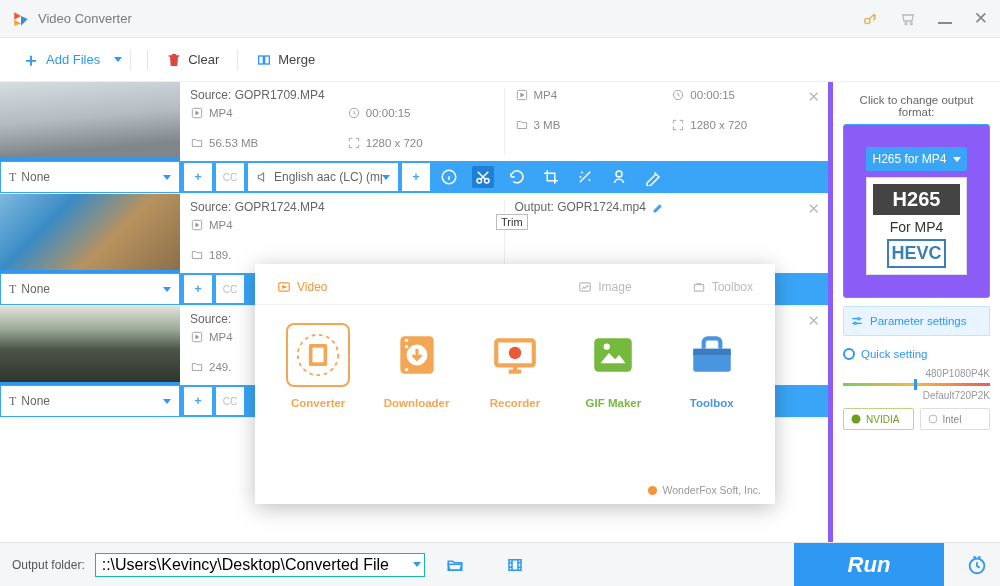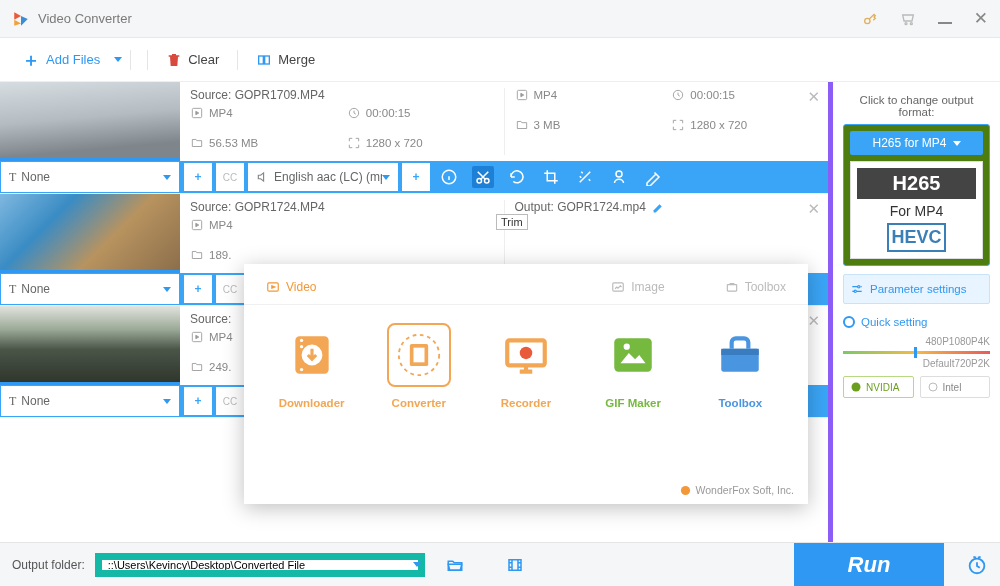--- a/index.html
+++ b/index.html
@@ -33,43 +33,43 @@
 .row-bot{height:32px;background:#3aa5f6;display:flex;align-items:center;padding:0;gap:2px}
 .rb-left{width:180px;background:#fff;border:1px solid #3aa5f6;height:32px;display:flex;align-items:center;padding:0 8px;color:#666}
 .rb-btn{height:28px;min-width:28px;background:#fff;margin:2px 0 2px 2px;display:flex;align-items:center;justify-content:center;color:#3aa5f6;font-weight:bold;cursor:pointer}
 .rb-seg{height:28px;background:#fff;margin:2px 0 2px 2px;display:flex;align-items:center;padding:0 8px;color:#666;flex:0 0 auto}
 .rb-audio{width:150px}
 .rb-audio svg{width:14px;height:14px;margin-right:4px;flex-shrink:0}
 .rb-tools{flex:1;display:flex;align-items:center;height:32px;padding:0 6px;gap:12px}
 .tool{width:22px;height:22px;color:#fff;display:flex;align-items:center;justify-content:center;cursor:pointer;border-radius:2px}
 .tool.active{background:#1e7fd6}
 .side-label{font-size:11.5px;color:#666;text-align:center;margin:4px 0 6px}
-.format-box{border:1.5px solid #3aa5f6;border-radius:3px;background:#4d7c0f;padding:6px}
+.format-box{border:1.5px solid #3aa5f6;border-radius:3px;background:#8b5cf6;padding:22px}
 .format-head{display:flex;align-items:center;justify-content:center;background:#3aa5f6;color:#fff;font-size:12px;padding:5px 0;border-radius:2px;margin-bottom:6px;gap:6px}
 .codec{background:#fff;border:1px solid #ddd;padding:6px;text-align:center}
 .h265{background:#444;color:#fff;font-weight:bold;font-size:20px;padding:4px;font-family:Arial}
 .formp4{font-size:14px;font-weight:normal;padding:4px;color:#333}
 .hevc{border:2px solid #3a7fb8;color:#3a7fb8;font-size:18px;font-weight:bold;padding:2px;display:inline-block;font-family:Arial}
 .side-btn{background:#e8f4ff;border:1px solid #c8e2f7;color:#2f98f3;font-size:11.5px;padding:7px 6px;margin-top:8px;display:flex;align-items:center;gap:6px;cursor:pointer;border-radius:2px}
 .qs{margin-top:12px;font-size:11.5px;color:#2f98f3;display:flex;align-items:center;gap:6px}
 .qs::before{content:'';width:8px;height:8px;border:2px solid #2f98f3;border-radius:50%;background:#fff;position:relative}
 .slider{position:relative;margin-top:8px;height:32px}
 .slider-labs{display:flex;justify-content:flex-end;font-size:10px;color:#999}
 .slider-track{height:3px;background:linear-gradient(90deg,#7ac968,#f5b941,#e85a5a);margin:4px 0;position:relative}
 .slider-thumb{position:absolute;left:48%;top:-4px;width:3px;height:11px;background:#2f98f3}
 .hw-row{display:flex;gap:6px;margin-top:8px}
 .hw{flex:1;border:1px solid #ddd;padding:4px 6px;font-size:10px;display:flex;align-items:center;gap:4px;color:#888;border-radius:2px}
 .nv{color:#6b9e1f;border-color:#b8d884}
 .footer{height:44px;background:#f5f6f7;display:flex;align-items:center;padding:0 12px;gap:10px;border-top:1px solid #e5e5e5}
 .outf-label{font-size:12px;color:#555}
-.outf-input{flex:0 0 330px;height:24px;border:7px solid #14b8a6;padding:0 6px;font-size:11px;background:#fff}
+.outf-input{flex:0 0 330px;height:24px;border:1px solid #14b8a6;padding:0 6px;font-size:16px;background:#fff}
 .ficon{width:20px;height:18px;color:#2f98f3;cursor:pointer}
 .run-btn{margin-left:auto;width:150px;height:44px;background:#2f98f3;color:#fff;font-size:22px;font-style:italic;font-weight:600;display:flex;align-items:center;justify-content:center;cursor:pointer}
 .clock-ico{width:22px;height:22px;color:#2f98f3;margin-left:12px;cursor:pointer}
-.popup{position:absolute;left:244px;top:264px;width:564px;height:240px;background:#fff;box-shadow:0 4px 20px rgba(0,0,0,.25);z-index:50}
+.popup{position:absolute;left:255px;top:264px;width:520px;height:240px;background:#fff;box-shadow:0 4px 20px rgba(0,0,0,.25);z-index:50}
 .pop-tabs{display:flex;padding:16px 22px 10px;gap:60px;border-bottom:1px solid #f0f0f0}
 .ptab{display:flex;align-items:center;gap:6px;font-size:12px;color:#bbb}
 .ptab.act{color:#f39838}
 .pop-body{display:flex;justify-content:space-around;padding:18px 14px 10px}
 .mod{width:84px;text-align:center;cursor:pointer}
 .mod-icon{width:64px;height:64px;border-radius:8px;margin:0 auto 10px;display:flex;align-items:center;justify-content:center}
 .mod.conv .mod-icon{border:2px solid #f3a653}
 .mod-label{font-size:11.5px;font-weight:600}
 .pop-foot{position:absolute;bottom:8px;right:14px;font-size:10.5px;color:#999;display:flex;align-items:center;gap:5px}
 .tooltip{position:absolute;left:496px;top:214px;background:#fff;border:1px solid #bbb;padding:1px 4px;font-size:11px;z-index:60;color:#333}
@@ -441,43 +441,43 @@
       </div>
     <div class="ptab">
         <svg width="14" height="14" viewBox="0 0 24 24" fill="none" stroke="#bbb" stroke-width="2">
           <rect x="4" y="8" width="16" height="11" rx="1"></rect>
           <path d="M9 8V6h6v2"></path>
         </svg>
         <span>Toolbox</span>
       </div>
   </div>
   <div class="pop-body">
+    <div class="mod conv">
+        <div class="mod-icon">
+          <svg width="44" height="44" viewBox="0 0 24 24" fill="#f3a653">
+            <circle cx="12" cy="12" r="11" fill="none" stroke="#f3a653" stroke-width="1" stroke-dasharray="2 2"></circle>
+            <rect x="7" y="6" width="10" height="12" rx="1"></rect>
+            <rect x="9" y="8" width="6" height="8" fill="#fff"></rect>
+          </svg>
+        </div>
+        <div class="mod-label" style="color:#f3a653">Converter</div>
+      </div>
     <div class="mod">
         <div class="mod-icon">
           <svg width="50" height="50" viewBox="0 0 24 24" fill="#f3a653">
             <rect x="4" y="3" width="16" height="18" rx="2"></rect>
             <circle cx="12" cy="12" r="5" fill="#fff"></circle>
             <path d="M12 9v4m-2-1l2 2 2-2" stroke="#f3a653" stroke-width="1.5" fill="none"></path>
             <circle cx="7" cy="5" r=".8" fill="#fff"></circle>
             <circle cx="7" cy="8" r=".8" fill="#fff"></circle>
             <circle cx="7" cy="19" r=".8" fill="#fff"></circle>
           </svg>
         </div>
         <div class="mod-label" style="color:#f3a653">Downloader</div>
       </div>
-    <div class="mod conv">
-        <div class="mod-icon">
-          <svg width="44" height="44" viewBox="0 0 24 24" fill="#f3a653">
-            <circle cx="12" cy="12" r="11" fill="none" stroke="#f3a653" stroke-width="1" stroke-dasharray="2 2"></circle>
-            <rect x="7" y="6" width="10" height="12" rx="1"></rect>
-            <rect x="9" y="8" width="6" height="8" fill="#fff"></rect>
-          </svg>
-        </div>
-        <div class="mod-label" style="color:#f3a653">Converter</div>
-      </div>
     <div class="mod">
         <div class="mod-icon">
           <svg width="50" height="50" viewBox="0 0 24 24" fill="none" stroke="#f3a653" stroke-width="2">
             <rect x="3" y="5" width="18" height="12" rx="1"></rect>
             <path d="M9 20h6M12 17v3"></path>
             <circle cx="12" cy="11" r="3" fill="#e85a3a" stroke="none"></circle>
           </svg>
         </div>
         <div class="mod-label" style="color:#f3a653">Recorder</div>
       </div>

